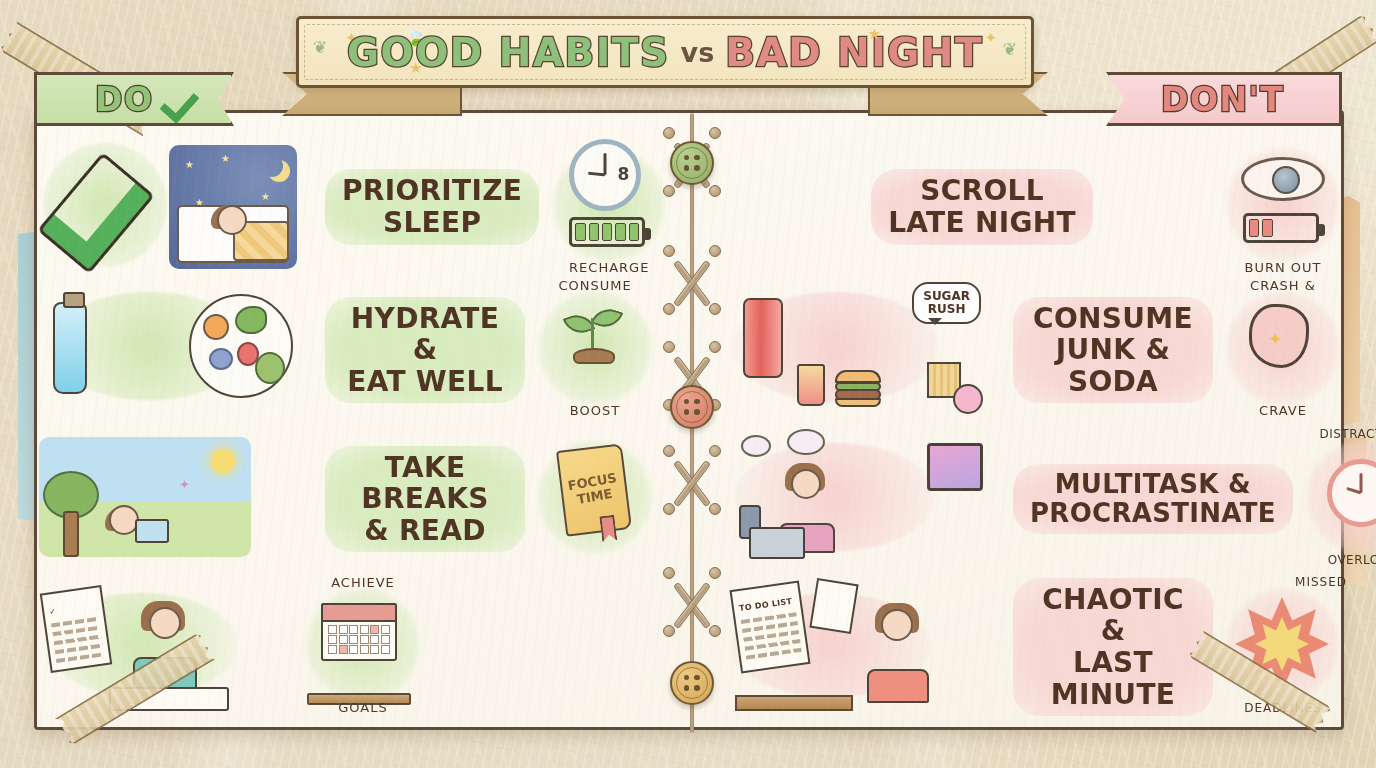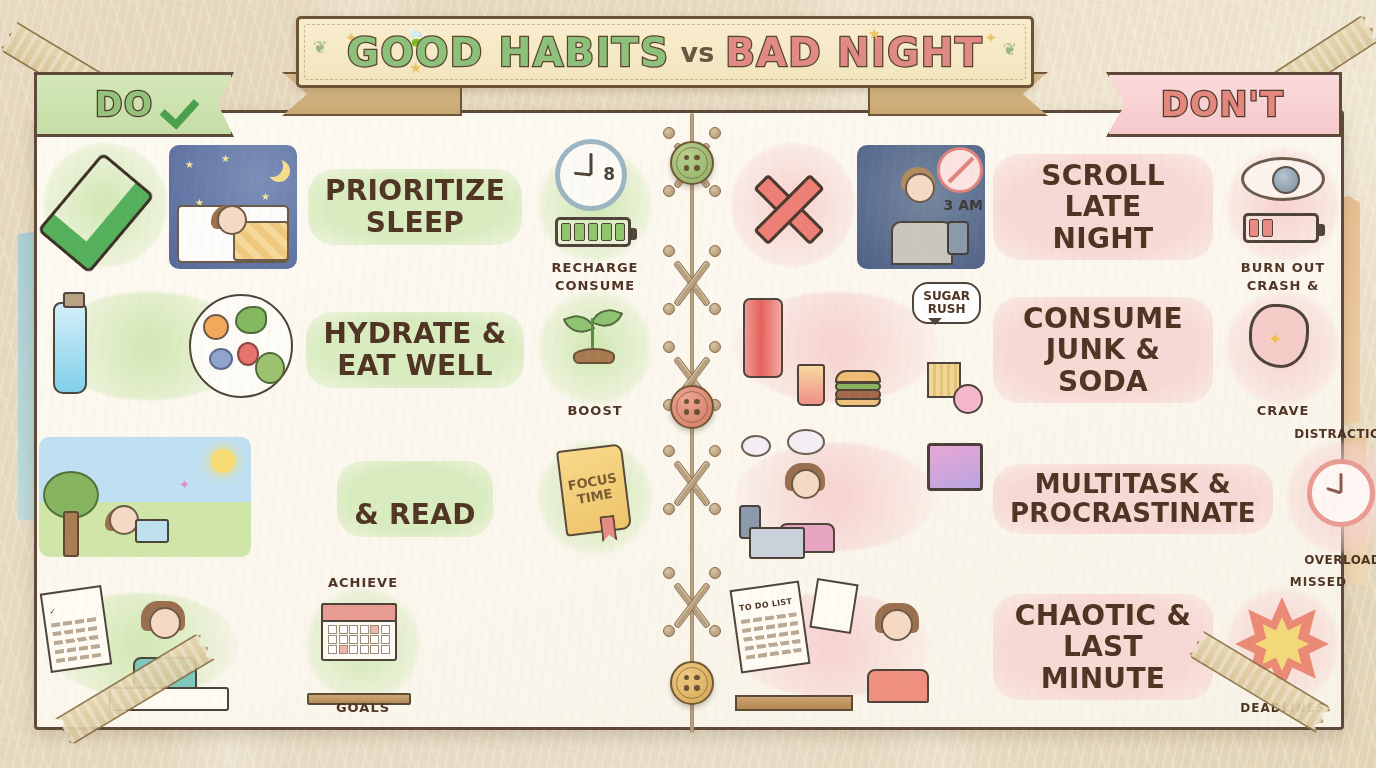--- a/index.html
+++ b/index.html
@@ -107,21 +107,21 @@
     position:relative;
   }
   .ttl.good{ color:#8cc07b; }
   .ttl.bad{ color:#e08a85; }
   .ttl.vs{ font-size:27px; color:#6b5540; -webkit-text-stroke:0; letter-spacing:0; }
   .sprig{ position:absolute; font-size:17px; color:#9cb77f; }
   .star{ position:absolute; color:#e9c567; font-size:15px; }
 
   
   .ribbon{
-    position:absolute; top:72px; height:65px; z-index:5;
+    position:absolute; top:72px; height:54px; z-index:5;
     border:3px solid #5f4a39;
     display:flex; align-items:center; gap:12px;
     box-shadow:0 3px 7px rgba(100,80,50,.22);
   }
   .ribbon-do{
     left:34px; width:200px; padding-left:58px;
     background:linear-gradient(180deg,#d4e7b9,#c6dea6);
     clip-path:polygon(0 0,100% 0,92% 50%,100% 100%,0 100%);
   }
   .ribbon-dont{
@@ -197,32 +197,33 @@
   .blob-p{ background:radial-gradient(circle,#f7d4d2 10%,rgba(247,212,210,.35) 70%,rgba(247,212,210,0) 100%); }
 
   .label{
     flex:1 1 auto; text-align:center; position:relative; padding:0 6px;
   }
   .label .hl{
     display:inline-block; position:relative; padding:6px 17px;
     font-size:28px; line-height:1.13; font-weight:bold; letter-spacing:.3px;
     color:#4f3424; font-family:"DejaVu Sans", sans-serif;
     border-radius:26px;
+    margin-left:20px;
   }
   .hl-g{ background:radial-gradient(ellipse at 50% 50%, #d9ecc0 60%, rgba(217,236,192,.55) 88%, rgba(217,236,192,0) 100%); }
   .hl-p{ background:radial-gradient(ellipse at 50% 50%, #f8d8d4 60%, rgba(248,216,212,.55) 88%, rgba(248,216,212,0) 100%); }
 
   .badge{ width:128px; flex:0 0 128px; height:140px; position:relative; }
   .badge-bg{
     position:absolute; left:8px; top:12px; width:112px; height:112px; border-radius:50%;
     filter:blur(2px);
   }
   .badge-cap{
     position:absolute; left:0; width:128px; text-align:center;
-    font-size:13px; font-weight:bold; letter-spacing:1px; color:#4f3424;
+    font-size:13px; font-weight:normal; letter-spacing:1px; color:#4f3424;
     font-family:"DejaVu Sans", sans-serif;
   }
   .badge-cap.top{ top:-2px; } .badge-cap.bot{ bottom:2px; }
 
   
   .tick{ position:absolute; left:16px; top:22px; width:96px; height:96px; }
   .tick::after{
     content:""; position:absolute; left:12px; top:6px; width:42px; height:76px;
     border-right:20px solid #54b05b; border-bottom:20px solid #54b05b;
     transform:rotate(40deg); border-radius:4px;
@@ -510,21 +511,21 @@
               <span class="trunk"></span>
           </div>
           <div class="hair" style="left:66px;bottom:26px;"></div>
           <div class="head" style="left:70px;bottom:22px;"></div>
           <span style="position:absolute;left:96px;bottom:14px;width:34px;height:24px;background:#bfe0ef;border:2px solid #4e4338;border-radius:3px;"></span>
           <span style="position:absolute;left:140px;top:40px;font-size:13px;color:#d58fc4;">✦</span>
         </div>
       </div>
       <div class="label">
         <div class="hl hl-g">
-          <br>
+          <span>TAKE BREAKS</span><br>
           <span>&amp; READ</span>
         </div>
       </div>
       <div class="badge">
         <div class="badge-bg blob-g"></div>
         <div class="book">
           <b>
             <span>FOCUS</span><br>
             <span>TIME</span>
           </b>
@@ -570,35 +571,20 @@
         <div class="shelf"></div>
         <div class="badge-cap top">ACHIEVE</div>
         <div class="badge-cap bot">GOALS</div>
       </div>
     </div>
   </div>
 
   <div class="col col-right" style="left:688px; top:0; width:622px;">
 
     <div class="row r1">
-      <div class="illus">
-        <div class="illus-blob blob-p"></div>
-        <div class="cross-x">
-            <span></span>
-            <span></span>
-          </div>
-        <div class="scene scene-night2">
-          <div class="hair" style="left:44px;top:22px;background:#b08a5c;"></div>
-          <div class="head" style="left:48px;top:28px;"></div>
-          <span style="position:absolute;left:34px;bottom:4px;width:62px;height:44px;background:#c9c6c0;border:2.4px solid #4e4338;border-radius:10px 10px 0 0;"></span>
-          <div class="phone" style="right:16px;bottom:14px;"></div>
-          <div class="nosign"></div>
-          <div class="amtag">3 AM</div>
-        </div>
-      </div>
       <div class="label">
         <div class="hl hl-p">
           <span>SCROLL</span><br>
           <span>LATE NIGHT</span>
         </div>
       </div>
       <div class="badge">
         <div class="badge-bg blob-p"></div>
         <div class="eye">
             <i></i>

